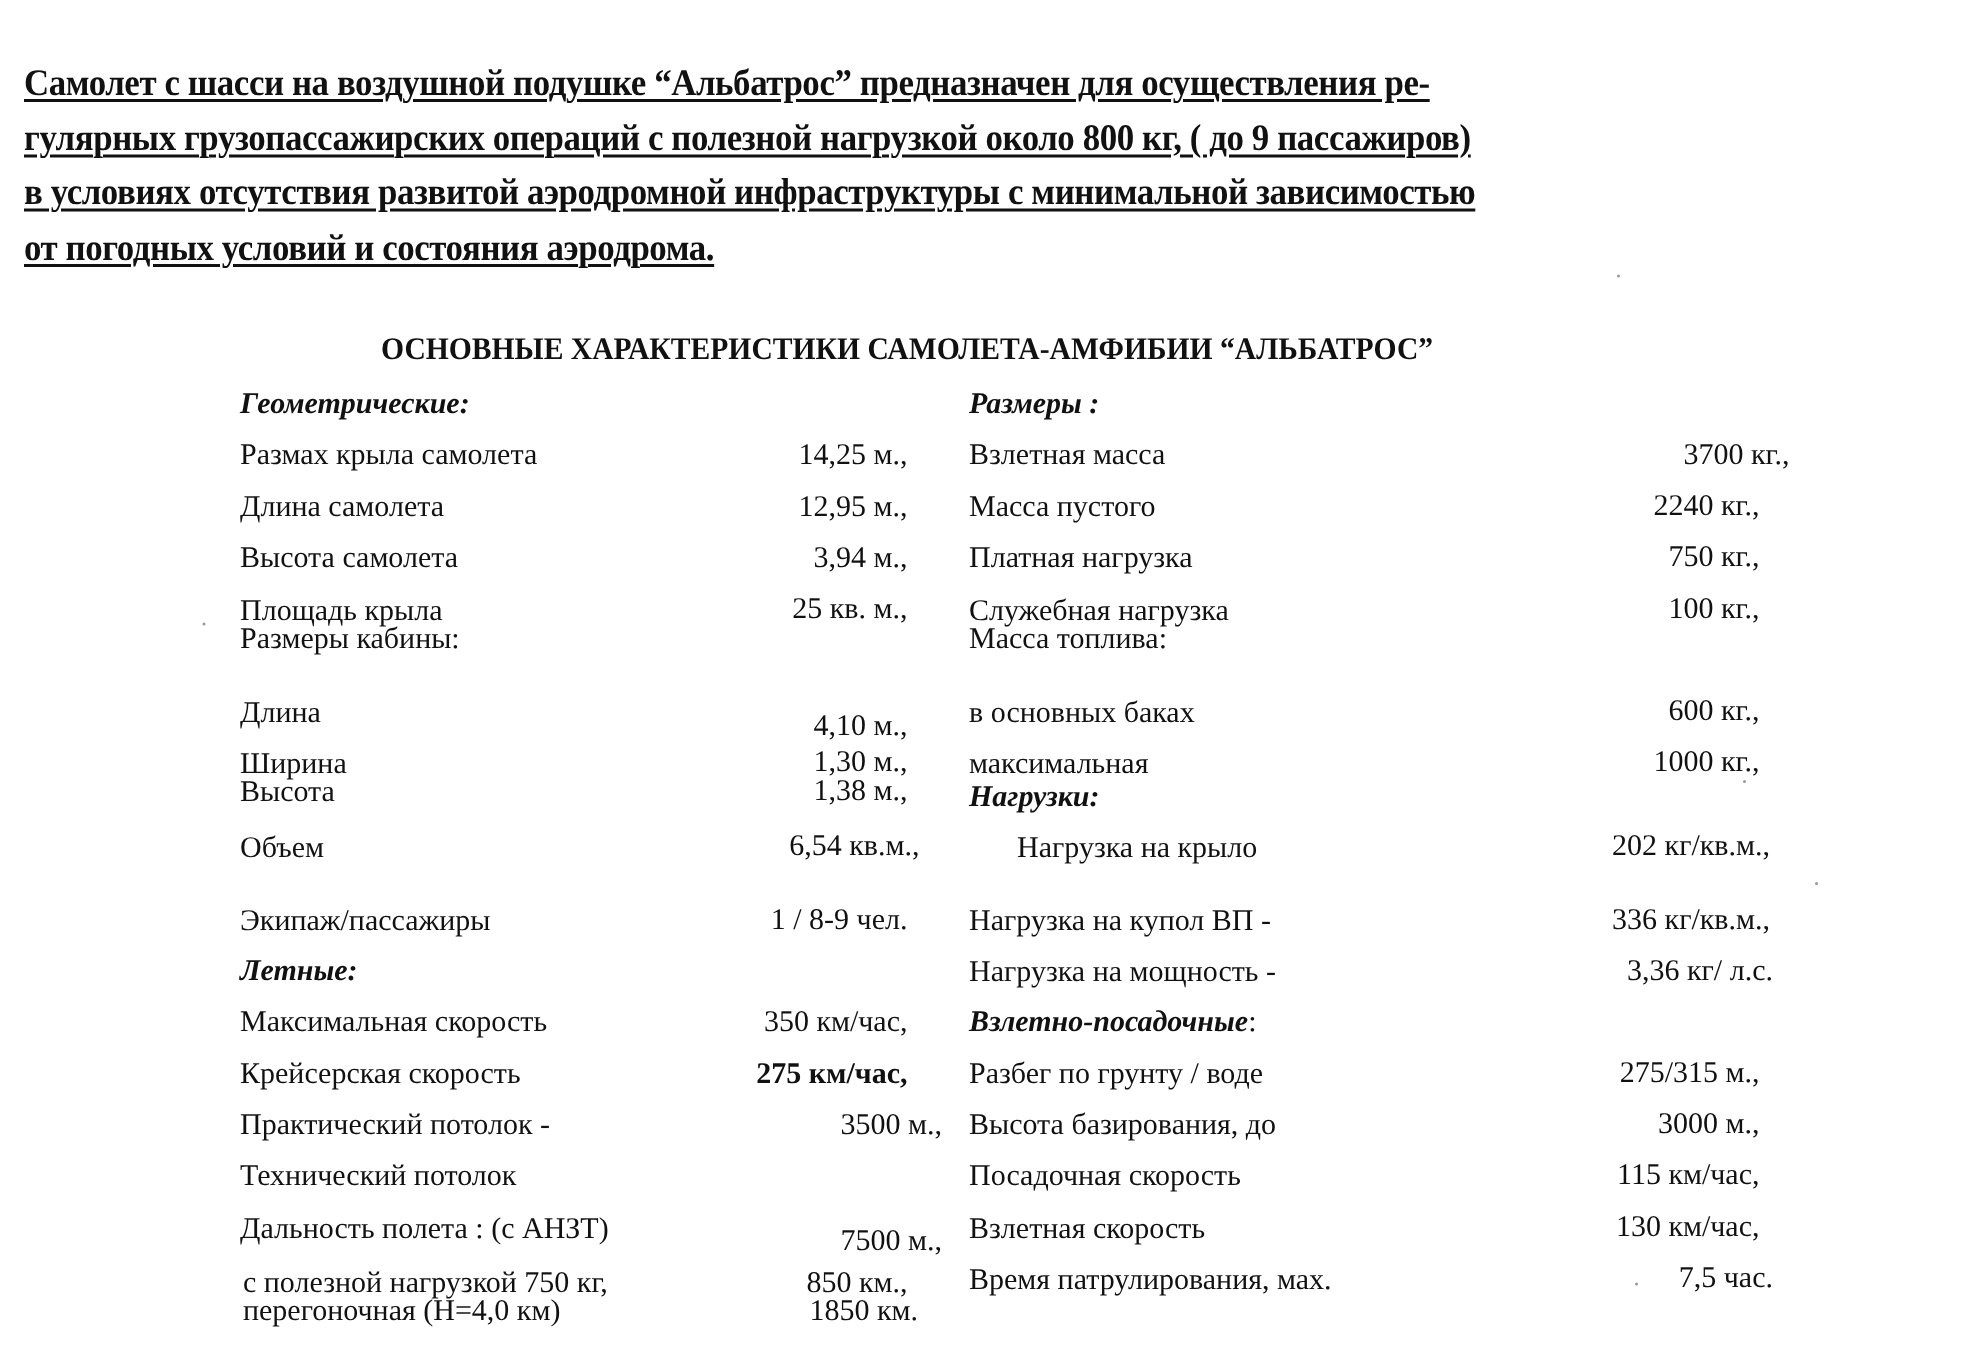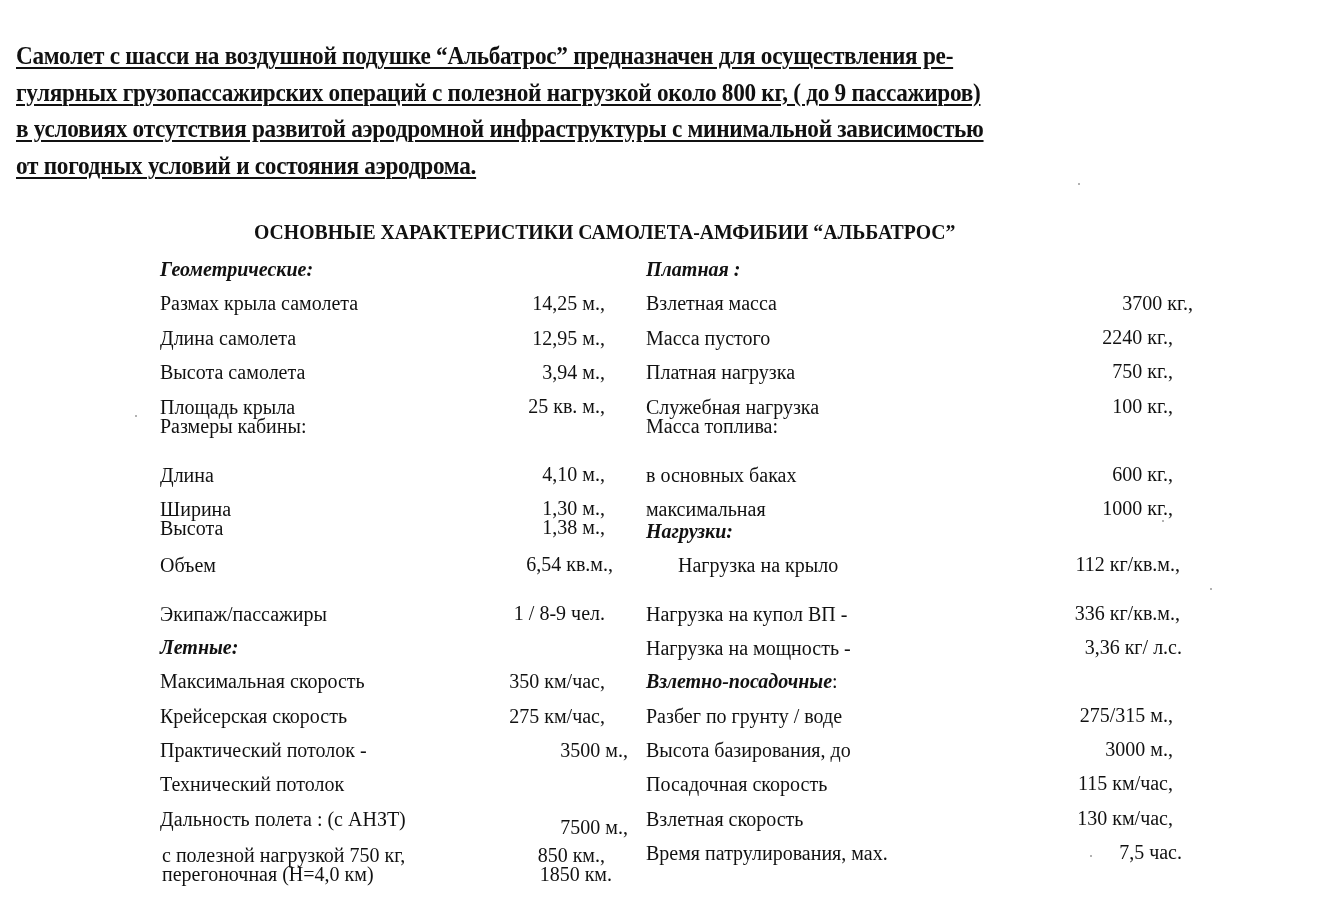--- a/index.html
+++ b/index.html
@@ -90,57 +90,57 @@
 
 <div class="label" style="left:160px; top:362px;">Высота самолета</div>
 <div class="value" style="right:720px; top:362px;">3,94 м.,</div>
 
 <div class="label" style="left:160px; top:397px;">Площадь крыла</div>
 <div class="value" style="right:720px; top:396px;margin-left:25px;">25 кв. м.,</div>
 
 <div class="label" style="left:160px; top:416px;">Размеры кабины:</div>
 
 <div class="label" style="left:160px; top:465px;">Длина</div>
-<div class="value" style="right:720px; top:464px;">4,10 м.,</div>
+<div class="value" style="right:720px; top:474px;">4,10 м.,</div>
 
 <div class="label" style="left:160px; top:499px;">Ширина</div>
 <div class="value" style="right:720px; top:498px;">1,30 м.,</div>
 
 <div class="label" style="left:160px; top:518px;">Высота</div>
 <div class="value" style="right:720px; top:517px;">1,38 м.,</div>
 
 <div class="label" style="left:160px; top:555px;">Объем</div>
 <div class="value" style="right:712px; top:554px;">6,54 кв.м.,</div>
 
 <div class="label" style="left:160px; top:604px;">Экипаж/пассажиры</div>
 <div class="value" style="right:720px; top:603px;">1 / 8-9 чел.</div>
 
 <div class="section-head" style="left:160px; top:636px;">Летные:</div>
 
 <div class="label" style="left:160px; top:671px;">Максимальная скорость</div>
 <div class="value" style="right:720px; top:671px;">350 км/час,</div>
 
 <div class="label" style="left:160px; top:706px;">Крейсерская скорость</div>
-<div class="value" style="right:720px; top:706px;">275 км/час,</div>
+<div class="value" style="right:720px; top:706px;font-weight:bold;">275 км/час,</div>
 
 <div class="label" style="left:160px; top:740px;">Практический потолок -</div>
 <div class="value" style="right:697px; top:740px;">3500 м.,</div>
 
 <div class="label" style="left:160px; top:774px;">Технический потолок</div>
 <div class="value" style="right:697px; top:774px;margin-top:43px;">7500 м.,</div>
 
 <div class="label" style="left:160px; top:809px;">Дальность полета : (с АНЗТ)</div>
 
 <div class="label" style="left:162px; top:845px;">с полезной нагрузкой  750   кг,</div>
 <div class="value" style="right:720px; top:845px;">850 км.,</div>
 
 <div class="label" style="left:162px; top:864px;">перегоночная (H=4,0 км)</div>
 <div class="value" style="right:713px; top:864px;">1850 км.</div>
 
-<div class="section-head" style="left:646px; top:258px;">Платная :</div>
+<div class="section-head" style="left:646px; top:258px;">Размеры :</div>
 
 <div class="label" style="left:646px; top:293px;">Взлетная масса</div>
 <div class="value" style="right:132px; top:293px;">3700 кг.,</div>
 
 <div class="label" style="left:646px; top:328px;">Масса пустого</div>
 <div class="value" style="right:152px; top:327px;">2240 кг.,</div>
 
 <div class="label" style="left:646px; top:362px;">Платная нагрузка</div>
 <div class="value" style="right:152px; top:361px;">750 кг.,</div>
 
@@ -151,21 +151,21 @@
 
 <div class="label" style="left:646px; top:465px;">в основных баках</div>
 <div class="value" style="right:152px; top:464px;">600 кг.,</div>
 
 <div class="label" style="left:646px; top:499px;">максимальная</div>
 <div class="value" style="right:152px; top:498px;">1000 кг.,</div>
 
 <div class="section-head" style="left:646px; top:520px;">Нагрузки:</div>
 
 <div class="label" style="left:646px; top:555px;margin-left:32px;">Нагрузка на крыло</div>
-<div class="value" style="right:145px; top:554px;">112 кг/кв.м.,</div>
+<div class="value" style="right:145px; top:554px;">202 кг/кв.м.,</div>
 
 <div class="label" style="left:646px; top:604px;">Нагрузка на купол ВП -</div>
 <div class="value" style="right:145px; top:603px;">336 кг/кв.м.,</div>
 
 <div class="label" style="left:646px; top:638px;text-align:right;">Нагрузка на мощность -</div>
 <div class="value" style="right:143px; top:637px;">3,36 кг/ л.с.</div>
 
 <div class="section-head" style="left:646px; top:670px;">
   <span>Взлетно-посадочные</span><span style="font-style:normal;font-weight:normal;">:</span>
 </div>

